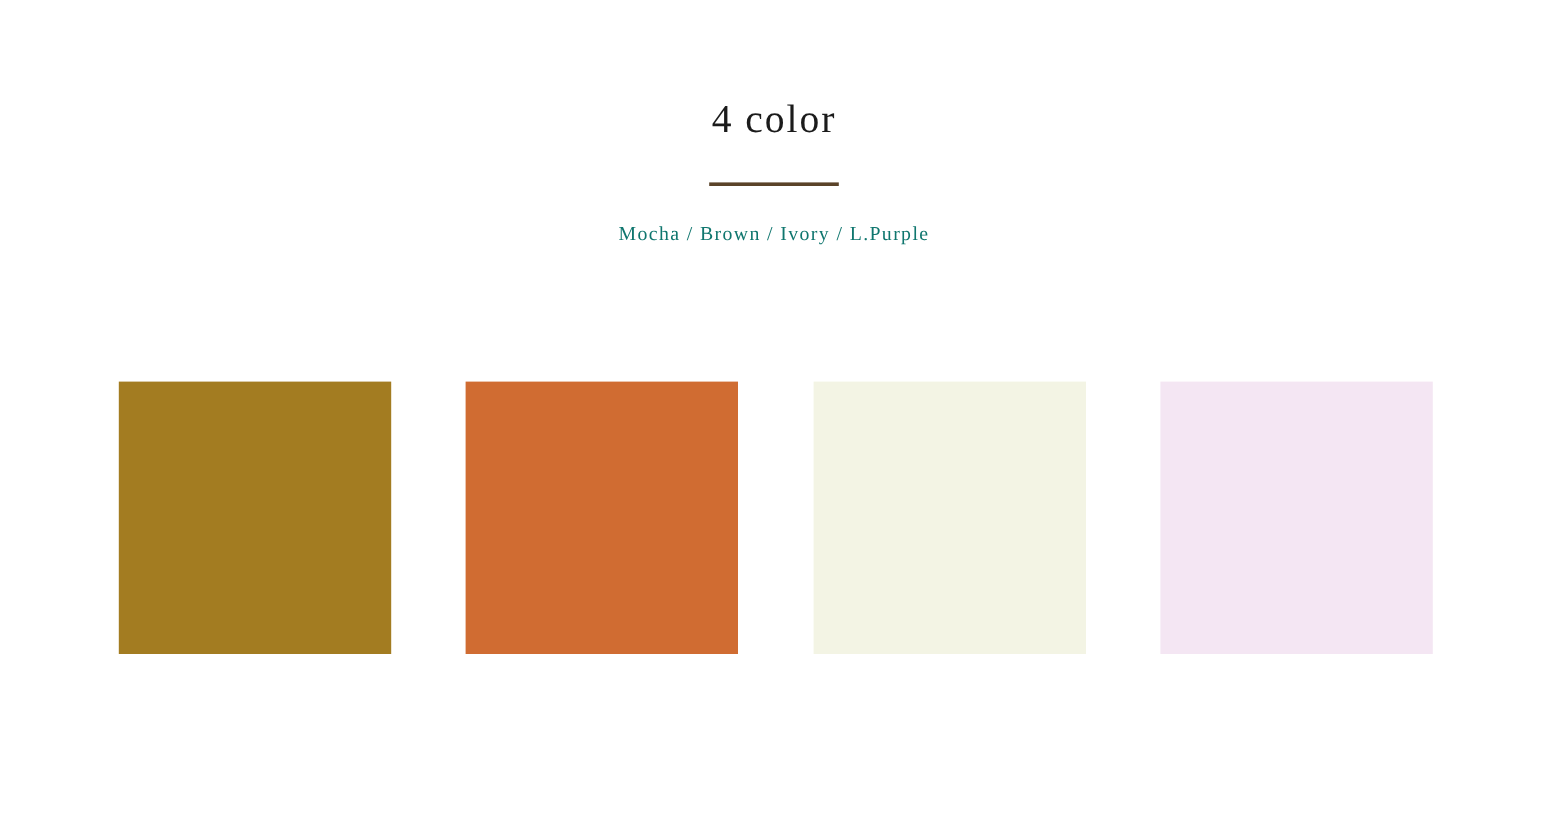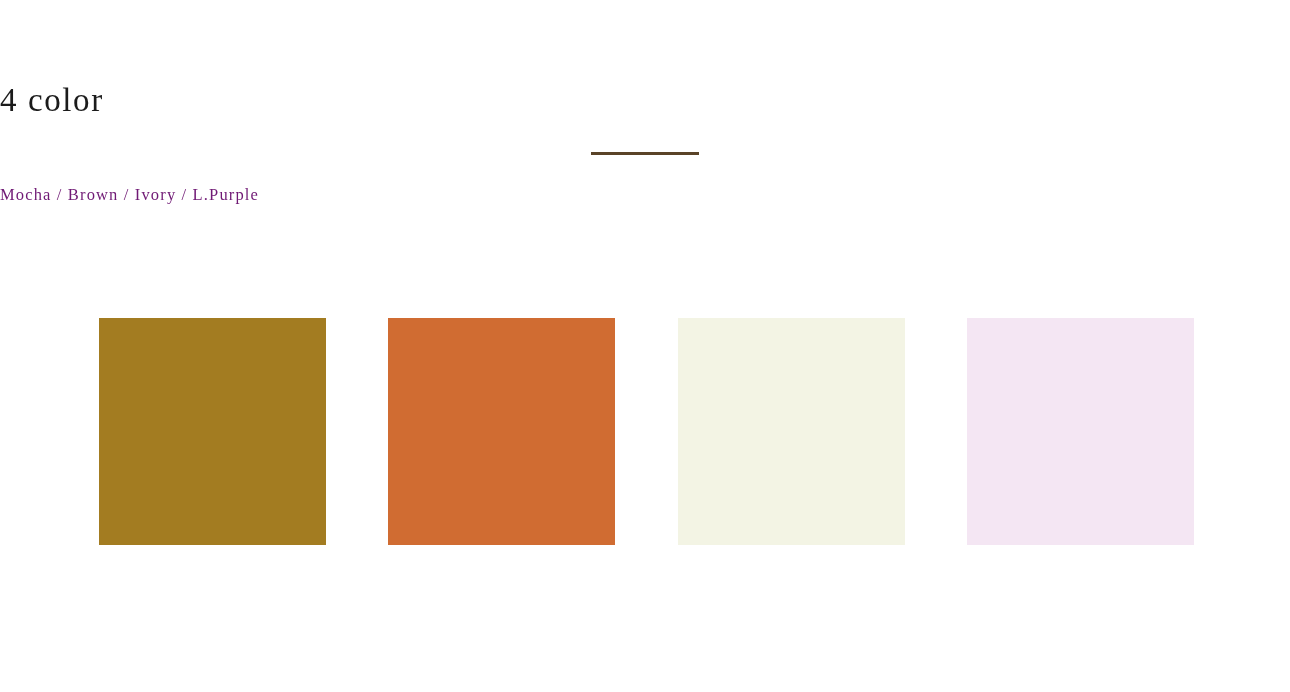--- a/index.html
+++ b/index.html
@@ -23,21 +23,21 @@
     height: 692px;
     background: #ffffff;
   }
 
   
   .header {
     position: absolute;
     left: 0;
     top: 78px;
     width: 1290px;
-    text-align: left;
+    text-align: center;
   }
 
   .palette-title {
     margin: 0;
     font-family: "Liberation Serif", "DejaVu Serif", serif;
     font-size: 33px;
     font-weight: 400;
     line-height: 44px;
     letter-spacing: 1.6px;
     color: #1b1b1b;
@@ -96,21 +96,21 @@
 <div class="page">
 
   <div class="header">
 
     <h1 class="palette-title" style="color: rgb(27, 27, 27);">4 color</h1>
 
     <div class="divider-wrap">
       <div class="divider" style="background: rgb(90, 67, 40);"></div>
     </div>
 
-    <p class="palette-subtitle" style="color: #701a75;">Mocha / Brown / Ivory / L.Purple</p>
+    <p class="palette-subtitle" style="color: #0f766e;">Mocha / Brown / Ivory / L.Purple</p>
 
   </div>
 
   <div class="swatch-row">
 
     <div class="swatch" style="background: rgb(163, 124, 33);"></div>
 
     <div class="swatch" style="background: rgb(208, 108, 50);"></div>
 
     <div class="swatch" style="background: rgb(243, 244, 228);"></div>

